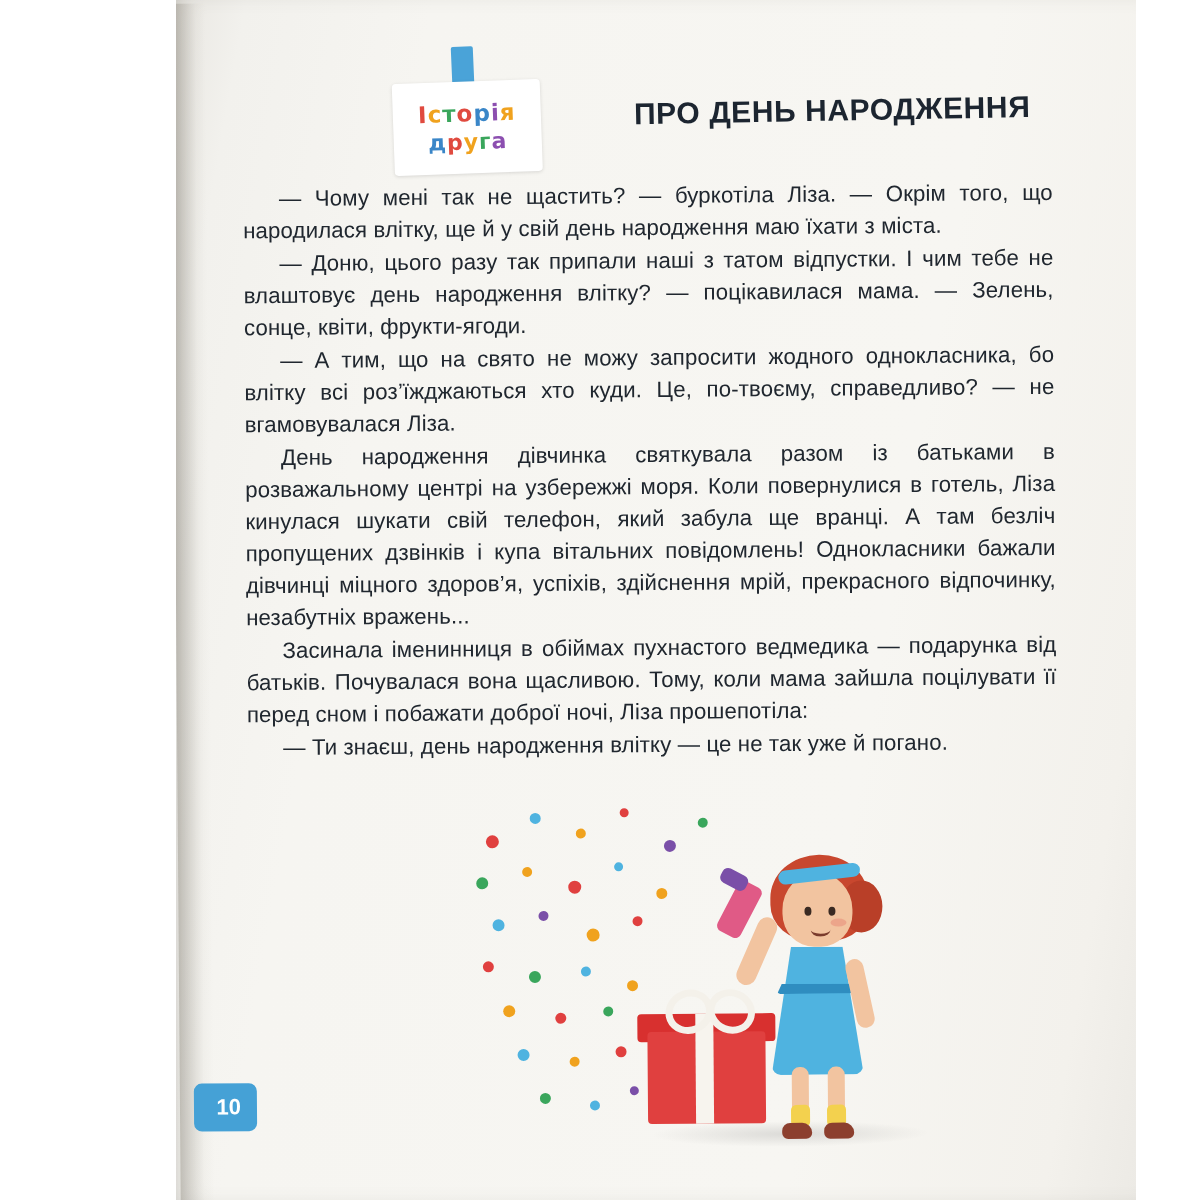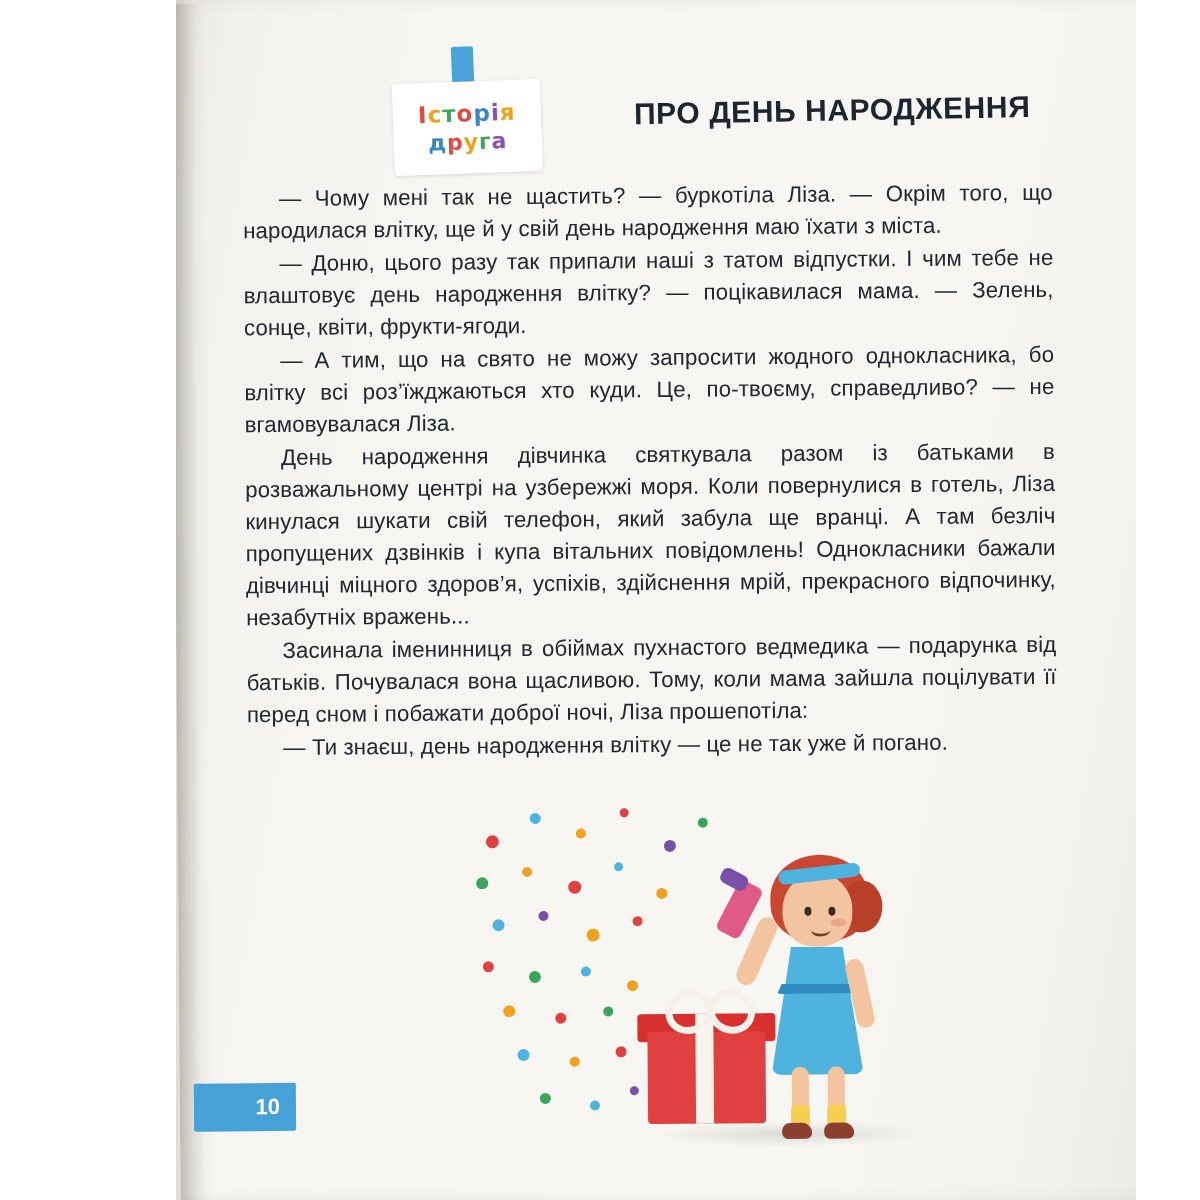--- a/index.html
+++ b/index.html
@@ -111,24 +111,24 @@
   }
   .body-text p {
     margin: 0 0 0.6px 0;
     text-indent: 36px;
   }
   
   .page-number {
     position: absolute;
     left: 14px;
     top: 1080px;
-    width: 102px;
+    width: 63px;
     height: 48px;
     background: #45a1d6;
-    border-radius: 2px;
+    border-radius: 8px;
     color: #ffffff;
     font-family: "Liberation Sans", sans-serif;
     font-weight: 700;
     font-size: 22px;
     display: flex;
     align-items: center;
     justify-content: flex-end;
     padding-right: 16px;
     box-sizing: border-box;
   }

